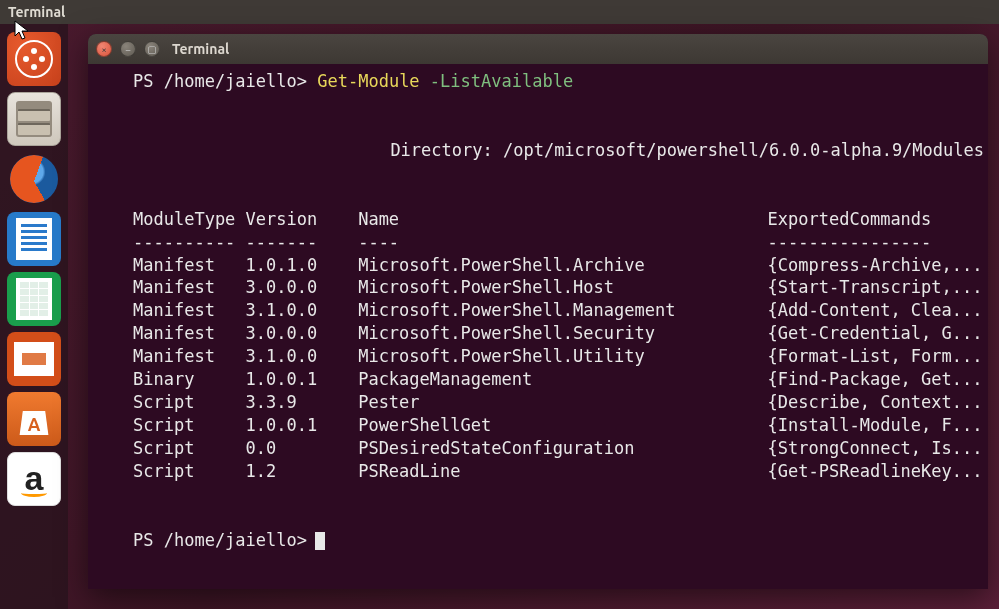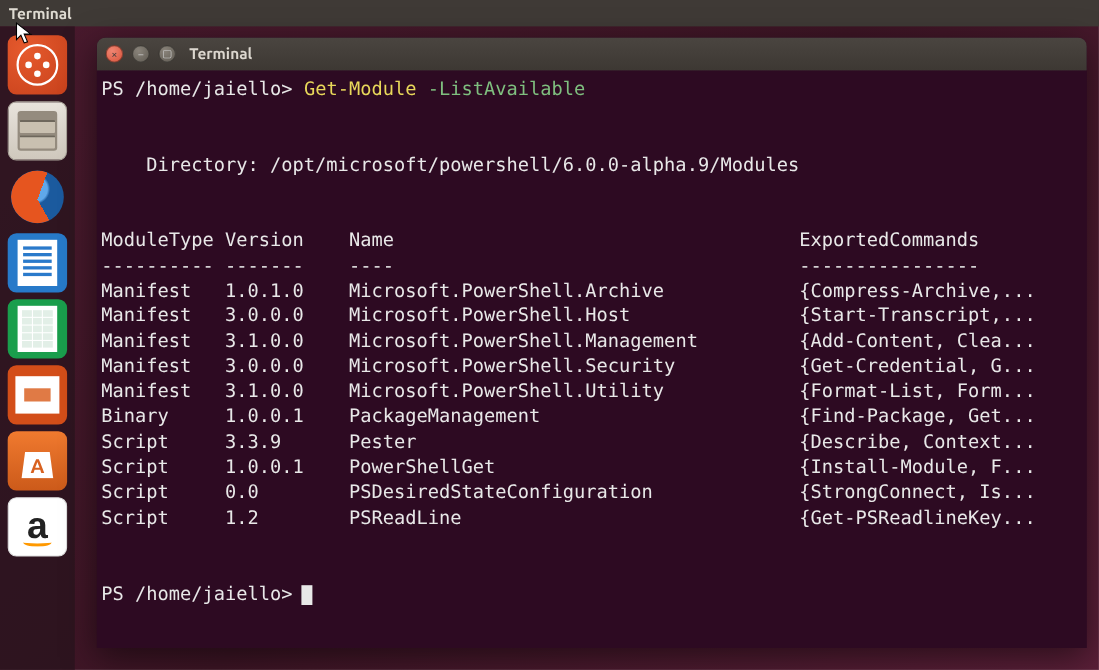--- a/index.html
+++ b/index.html
@@ -139,30 +139,30 @@
       padding: 6px 4px;
       font-family: "DejaVu Sans Mono", "Ubuntu Mono", monospace;
       font-size: 17px;
       color: #e8e8e8;
       white-space: pre;
       line-height: 1.35;
     }
     .ps-prompt { color: #e8e8e8; }
     .ps-cmd { color: #e8d85a; }
     .ps-param { color: #7fbf7f; }
-    .term-line { display: block; }
+    .term-line { display: block; margin-left: 41px; }
     .term-cursor {
       display: inline-block;
       width: 10px;
       height: 18px;
       background: #e8e8e8;
       vertical-align: text-bottom;
       margin-left: -2px;
     }
-    .indent4 { padding-left: 4ch; }
+    .indent4 { padding-left: 4ch; text-align: right; }
   </style>
 </head>
 <body>
 
 <div class="menubar">
   <span>Terminal</span>
 </div>
 
 <div class="cursor-arrow">
   <svg width="16" height="22">

